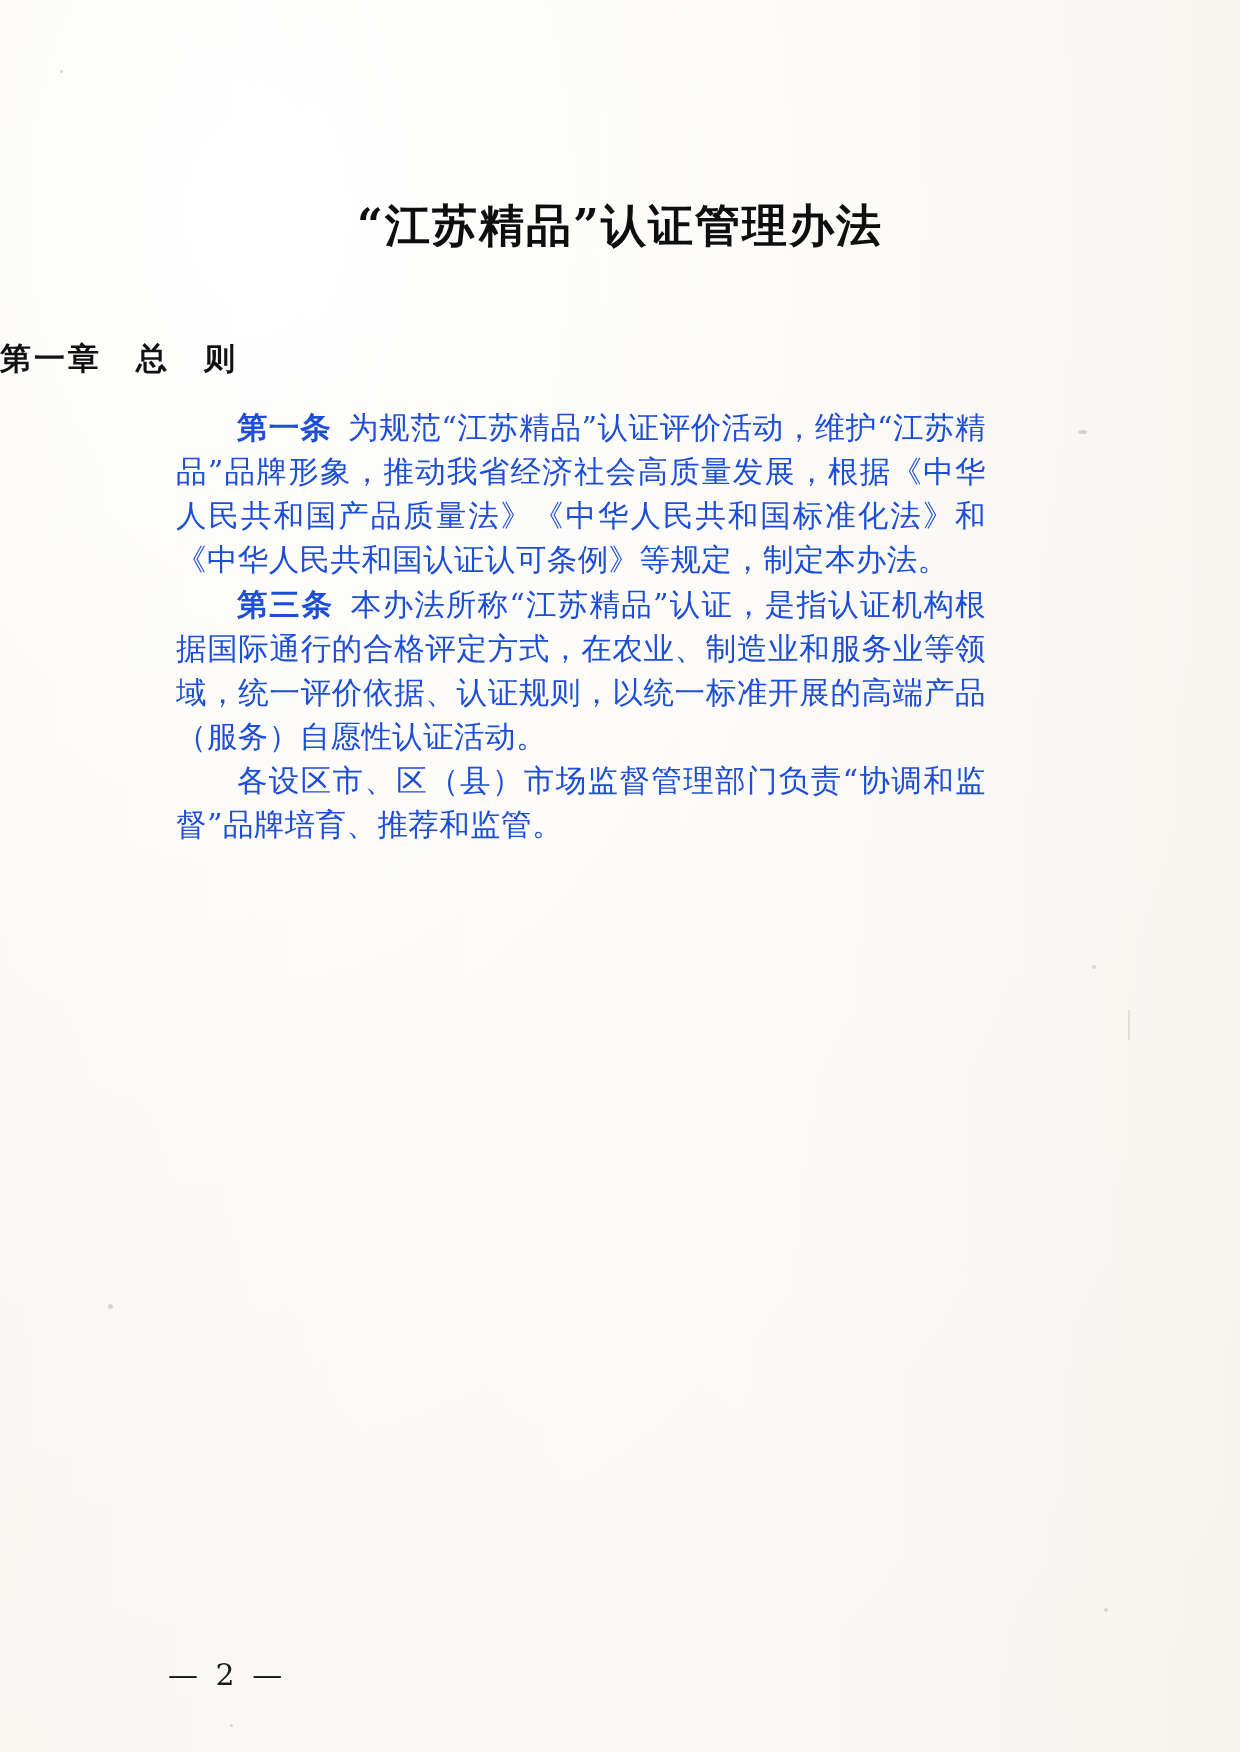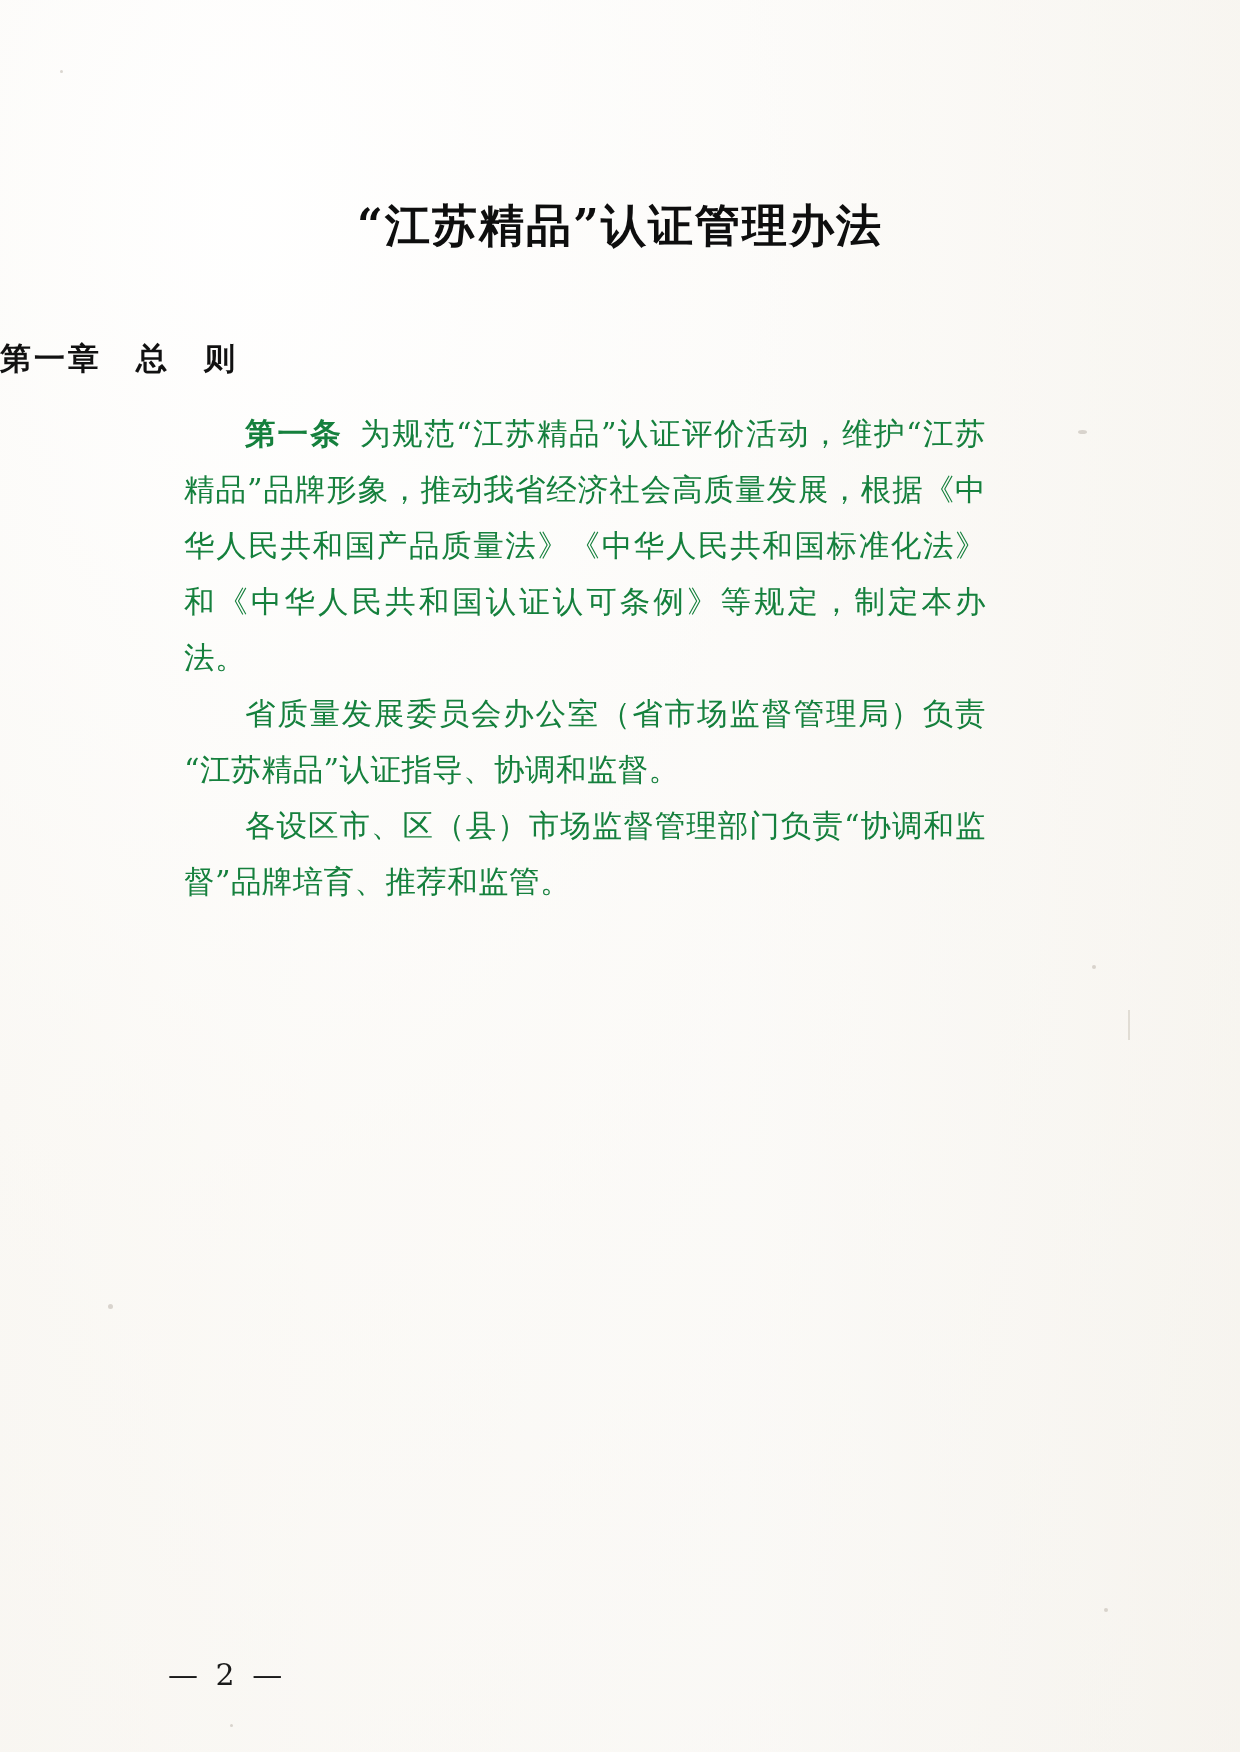--- a/index.html
+++ b/index.html
@@ -64,27 +64,27 @@
 
   .body-block {
     position: absolute;
     top: 405px;
     left: 168px;
     width: 818px;
   }
 
   .para {
     font-size: 30.5px;
-    line-height: 56px;
+    line-height: 44px;
     text-align: justify;
     text-justify: inter-ideograph;
     text-indent: 61px;
-    margin: 0 0 0 16px;
+    margin: 0 0 0 8px;
     letter-spacing: 0.4px;
-    color: #15803d;
+    color: #1d4ed8;
   }
   .para .lead {
     font-weight: 700;
     letter-spacing: 1px;
   }
   .para .gap {
     display: inline-block;
     width: 16px;
   }
 
@@ -123,26 +123,26 @@
 
   <div class="chapter-heading">第一章　总　则</div>
 
   <div class="body-block">
 
     <p class="para">
       <span class="lead">第一条</span><span class="gap"></span><span>为规范“江苏精品”认证评价活动，维护“江苏精品”品牌形象，推动我省经济社会高质量发展，根据《中华人民共和国产品质量法》《中华人民共和国标准化法》和《中华人民共和国认证认可条例》等规定，制定本办法。</span>
     </p>
 
 
+    <p class="para">
+      <span class="lead">第三条</span><span class="gap"></span><span>本办法所称“江苏精品”认证，是指认证机构根据国际通行的合格评定方式，在农业、制造业和服务业等领域，统一评价依据、认证规则，以统一标准开展的高端产品（服务）自愿性认证活动。</span>
+    </p>
 
 
 
-    <p class="para">
-      <span>省质量发展委员会办公室（省市场监督管理局）负责“江苏精品”认证指导、协调和监督。</span>
-    </p>
 
     <p class="para">
       <span>各设区市、区（县）市场监督管理部门负责“协调和监督”品牌培育、推荐和监管。</span>
     </p>
 
 
   </div>
 
   <div class="page-number">— 2 —</div>
 

